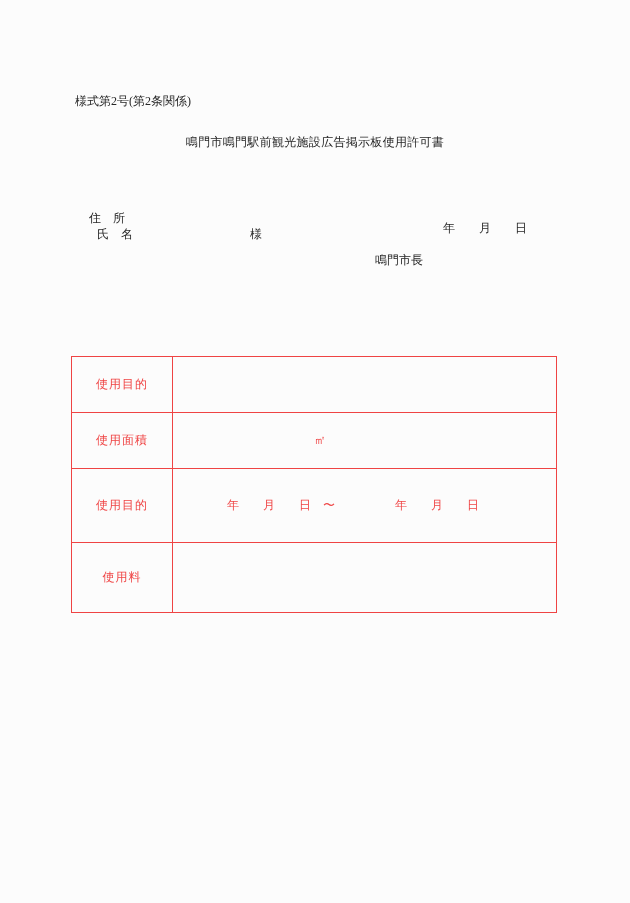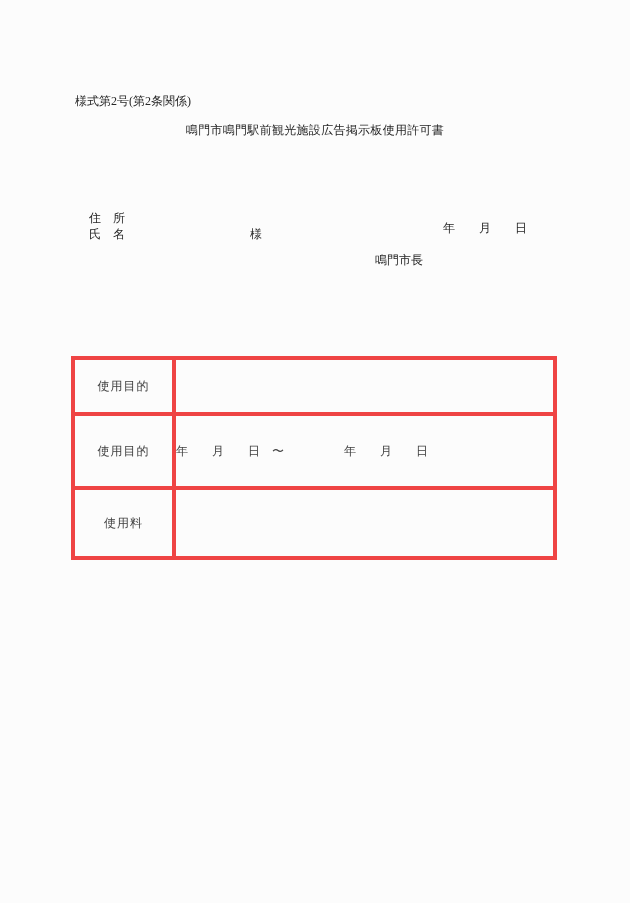--- a/index.html
+++ b/index.html
@@ -30,66 +30,70 @@
   }
   table.permit {
     position: absolute;
     left: 71px;
     top: 356px;
     width: 486px;
     border-collapse: collapse;
     table-layout: fixed;
   }
   table.permit td {
-    border: 4px solid #ef4444;
+    border: 1px solid #ef4444;
     font-size: 12px;
-    color: #404040;
+    color: #ef4444;
     padding: 0;
     vertical-align: middle;
   }
   td.lbl {
     width: 101px;
     text-align: center;
     letter-spacing: 1px;
   }
   td.val { padding-left: 10px; white-space: pre; }
   tr.r1 { height: 56px; }
   tr.r2 { height: 56px; }
   tr.r3 { height: 74px; }
   tr.r4 { height: 70px; }
   tr.r5 { height: 56px; }
   tr.r2 td.val { padding-left: 141px; }
-  tr.r3 td.val { }
+  tr.r3 td.val { padding-left: 54px; }
 </style>
 </head>
 <body>
 
 <div class="page">
 
   <div class="abs" style="left:75px; top:94px;">様式第2号(第2条関係)</div>
 
-  <div class="abs doc-title" style="top:123px;">鳴門市鳴門駅前観光施設広告掲示板使用許可書</div>
+  <div class="abs doc-title" style="top:135px;">鳴門市鳴門駅前観光施設広告掲示板使用許可書</div>
 
   <div class="abs" style="left:443px; top:181px;margin-top:40px;">年　　月　　日</div>
 
   <div class="abs" style="left:89px; top:211px;">住　所</div>
 
-  <div class="abs" style="left:89px; top:227px;">氏　名</div>
+  <div class="abs" style="left:97px; top:227px;">氏　名</div>
 
   <div class="abs" style="left:250px; top:227px;">様</div>
 
   <div class="abs" style="left:375px; top:253px;">鳴門市長</div>
 
 
 
   <table class="permit">
     <tbody>
       <tr class="r1">
         <td class="lbl">使用目的</td>
         <td class="val"></td>
+      </tr>
+      <tr class="r2">
+        <td class="lbl">使用面積</td>
+        <td class="val">㎡</td>
       </tr>
       <tr class="r3">
         <td class="lbl">使用目的</td>
         <td class="val">年　　月　　日　〜　　　　　年　　月　　日</td>
       </tr>
       <tr class="r4">
         <td class="lbl">使用料</td>
         <td class="val"></td>
       </tr>
     </tbody>

